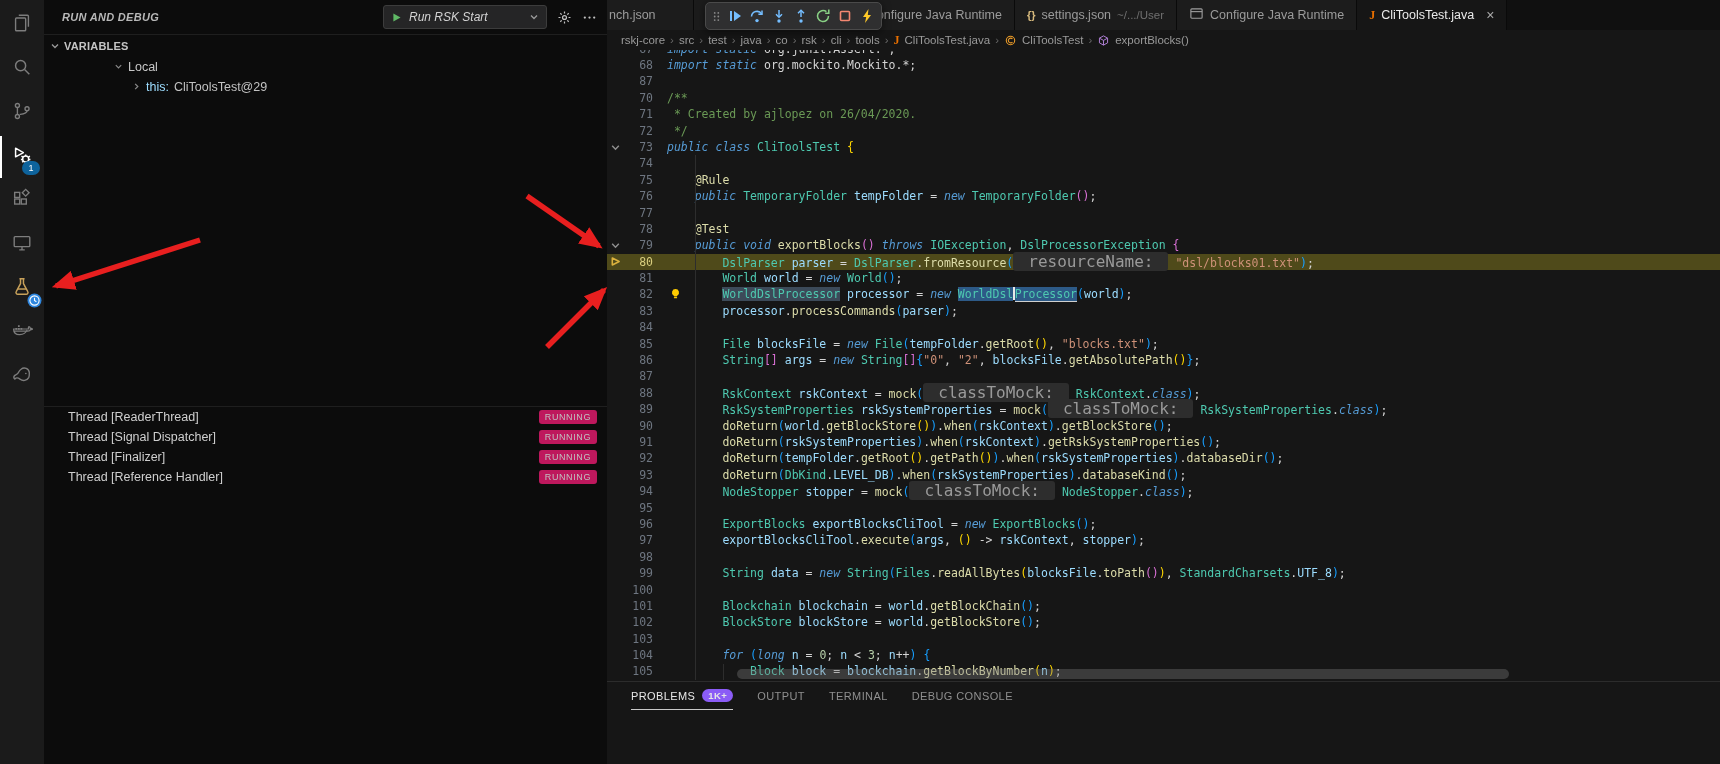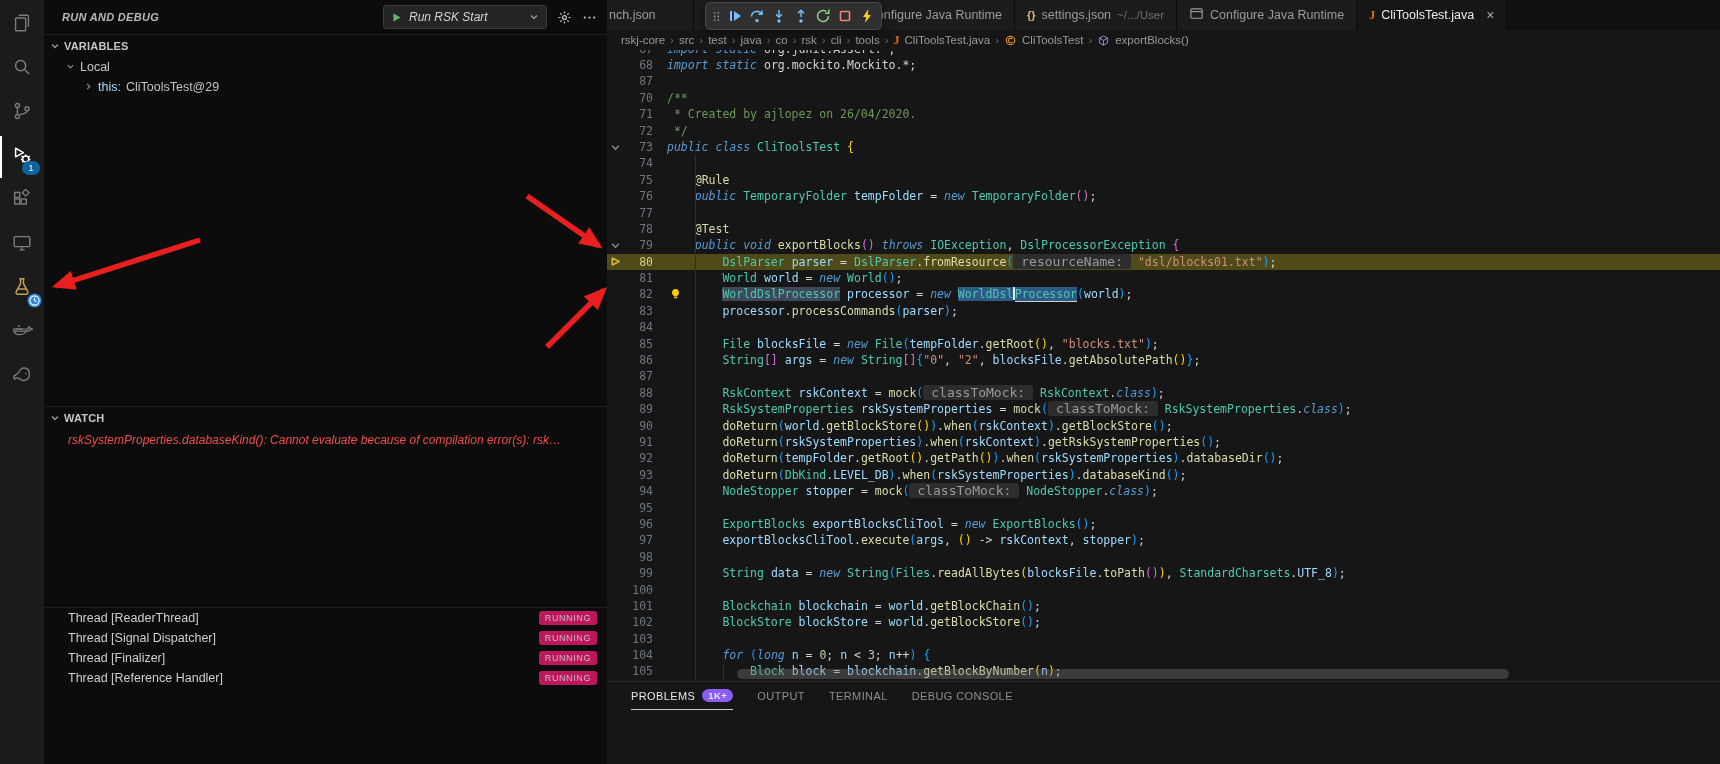--- a/index.html
+++ b/index.html
@@ -32,21 +32,21 @@
   .hdr-btn svg{width:15px;height:15px;}
 
   .section{border-top:1px solid #1f1f1f;display:flex;flex-direction:column;min-height:0;}
   .sec-variables{height:371px;}
   .sec-watch{height:200px;}
   .sec-callstack{flex:1;}
   .sec-header{height:22px;display:flex;align-items:center;gap:4px;padding-left:6px;flex-shrink:0;cursor:pointer;}
   .sec-header svg{width:10px;height:10px;color:#9a9a9a;}
   .sec-title{font-size:11px;font-weight:700;color:#c5c5c5;letter-spacing:.2px;}
 
-  .var-row{height:20px;display:flex;align-items:center;gap:5px;padding-left:22px;cursor:pointer;}
+  .var-row{height:20px;display:flex;align-items:center;gap:5px;padding-left:22px;cursor:pointer;margin-left:48px;}
   .var-row.nested{padding-left:40px;}
   .var-row svg{width:9px;height:9px;color:#8a8a8a;flex-shrink:0;}
   .scope-label{color:#c8c8c8;}
   .var-name{color:#9cdcfe;}
   .var-value{color:#c2c2c2;}
 
   .watch-row{padding:4px 10px 0 24px;color:#f14c4c;font-style:italic;font-size:12px;
     white-space:nowrap;overflow:hidden;text-overflow:ellipsis;}
 
   .cs-rows{display:flex;flex-direction:column;}
@@ -92,21 +92,21 @@
   .cl-glyph{width:16px;flex-shrink:0;display:flex;align-items:center;justify-content:center;}
   .cl-glyph svg{width:11px;height:11px;}
   .cl-num{width:30px;flex-shrink:0;text-align:right;color:#6e7681;}
   .cl-code{padding-left:14px;}
   .code-line.debug{background:#4f4a1a;}
   .code-line.debug .cl-num{color:#d9ce7e;}
 
   .tk-k{color:#569cd6;font-style:italic;} .tk-t{color:#4ec9b0;} .tk-f{color:#dcdcaa;} .tk-v{color:#9cdcfe;}
   .tk-s{color:#ce9178;} .tk-c{color:#6a9955;} .tk-n{color:#b5cea8;} .tk-p{color:#d4d4d4;}
   .tk-a{color:#dcdcaa;} .tk-b1{color:#ffd700;} .tk-b2{color:#da70d6;} .tk-b3{color:#179fff;}
-  .tk-h{color:#9a9a9a;background:#2d2d2d;border-radius:3px;padding:0 8px;font-size:13px;}
+  .tk-h{color:#9a9a9a;background:#2d2d2d;border-radius:3px;padding:0 15px;font-size:16px;}
   .hl1{background:#3c4a59;} .hl2{background:#2d5a87;} .ul{border-bottom:1px solid #cfcfcf;}
   .cursor{display:inline-block;width:1.5px;height:13px;background:#e8e8e8;vertical-align:-2px;}
   .bulb{position:absolute;left:62px;top:1px;width:13px;height:14px;}
   .bulb svg{width:13px;height:14px;}
   .guide{position:absolute;width:1px;background:#2d2d2d;}
   .hscroll{position:absolute;left:130px;bottom:2px;width:772px;height:10px;border-radius:5px;
     background:rgba(121,121,121,.38);cursor:pointer;}
 
   
   .panel{height:82px;border-top:1px solid #2c2c2c;background:#161616;flex-shrink:0;display:flex;flex-direction:column;}
@@ -239,31 +239,20 @@
       </div>
       <div class="var-row nested">
         <span class="row-chev-right"><svg viewBox="0 0 10 10" fill="none" stroke="currentColor" stroke-width="1.3">
               <path d="M3.5 2l3 3-3 3"></path>
             </svg></span>
         <span class="var-name">this:</span>
         <span class="var-value">CliToolsTest@29</span>
       </div>
     </section>
 
-    <section class="section sec-watch">
-      <div class="sec-header">
-        <span class="sec-chev" style="color: rgb(154, 154, 154); display: flex;">
-            <svg viewBox="0 0 10 10" fill="none" stroke="currentColor" stroke-width="1.3">
-              <path d="M2 3.5l3 3 3-3"></path>
-            </svg>
-          </span>
-        <span class="sec-title">WATCH</span>
-      </div>
-      <div class="watch-row">rskSystemProperties.databaseKind(): Cannot evaluate because of compilation error(s): rsk…</div>
-    </section>
 
     <section class="section sec-callstack">
       <div class="cs-rows">
           <div class="cs-row">
             <span class="cs-label">Thread [ReaderThread]</span>
             <span class="cs-state">RUNNING</span>
           </div>
           <div class="cs-row">
             <span class="cs-label">Thread [Signal Dispatcher]</span>
             <span class="cs-state">RUNNING</span>

